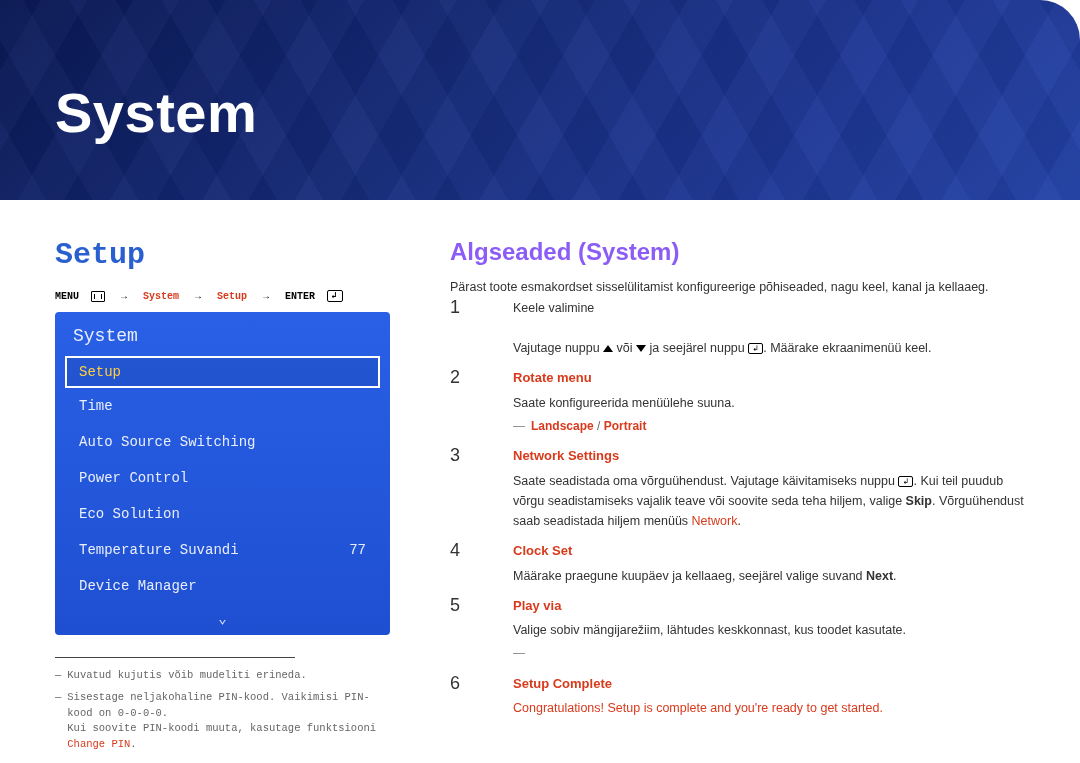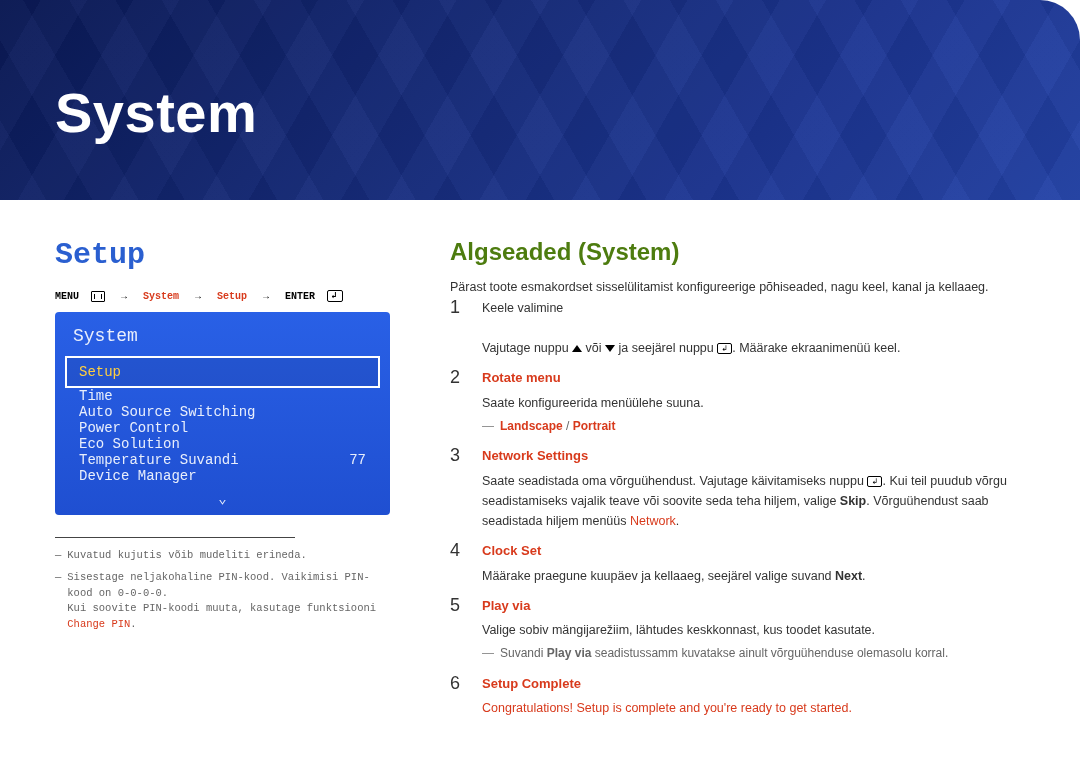--- a/index.html
+++ b/index.html
@@ -89,21 +89,21 @@
     color: #fff;
   }
   .menu-panel-title {
     font-size: 18px;
     font-weight: 400;
     padding: 4px 8px 10px 8px;
     color: #e8eefc;
   }
   .menu-item {
     font-size: 14px;
-    padding: 0 14px;
+    padding: 10px 14px;
     color: #e8eefc;
     display:flex;
     justify-content:space-between;
   }
   .menu-item.active {
     border: 2px solid #fff;
     color: #ffcf3f;
     background: rgba(0,0,0,0.08);
     padding: 6px 12px;
   }
@@ -125,21 +125,21 @@
     line-height: 1.5;
     display: flex;
     gap: 6px;
     margin-bottom: 6px;
   }
   .footnote .dash { color: #666; flex:0 0 auto; }
   .footnote .red { color: #d83a1c; }
   .section-title {
     font-size: 24px;
     font-weight: 700;
-    color: #4d7c0f;
+    color: #8b5cf6;
     margin-bottom: 14px;
   }
   .intro {
     font-size: 12.5px;
     color: #333;
     margin-bottom: 4px;
   }
   .step {
     display: flex;
     gap: 14px;
@@ -150,20 +150,21 @@
     font-size: 18px;
     color: #333;
     font-weight: 400;
     line-height: 1;
   }
   .step-body {
     flex: 1;
     font-size: 12.5px;
     color: #333;
     line-height: 1.6;
+    margin-left: 31px;
   }
   .step-body .red { color: #d83a1c; font-weight: 400; }
   .step-body .redlight { color: #d83a1c; }
   .step-body .bold { font-weight: 700; }
   .step-body .sub {
     display:flex; gap:6px; margin-top:4px; color:#666; font-size:12px;
   }
   .step-body .sub .dash{ color:#888;}
   .step-head { color:#d83a1c; font-weight:700; display:block; margin-bottom:4px; font-size:13px;}
   .icon-tri-up, .icon-tri-down {
@@ -282,21 +283,20 @@
       </div>
     </div>
 
     <div class="step">
       <div class="step-num">5</div>
       <div class="step-body">
         <span class="step-head">Play via</span>
         <span>Valige sobiv mängijarežiim, lähtudes keskkonnast, kus toodet kasutate.</span>
         <div class="sub">
           <span class="dash">―</span>
-          <span><span>Suvandi </span><span class="bold" style="color:#666">Play via</span><span> seadistussamm kuvatakse ainult võrguühenduse olemasolu korral.</span></span>
         </div>
       </div>
     </div>
 
     <div class="step">
       <div class="step-num">6</div>
       <div class="step-body">
         <span class="step-head">Setup Complete</span>
         <span class="red">Congratulations! Setup is complete and you're ready to get started.</span>
       </div>

